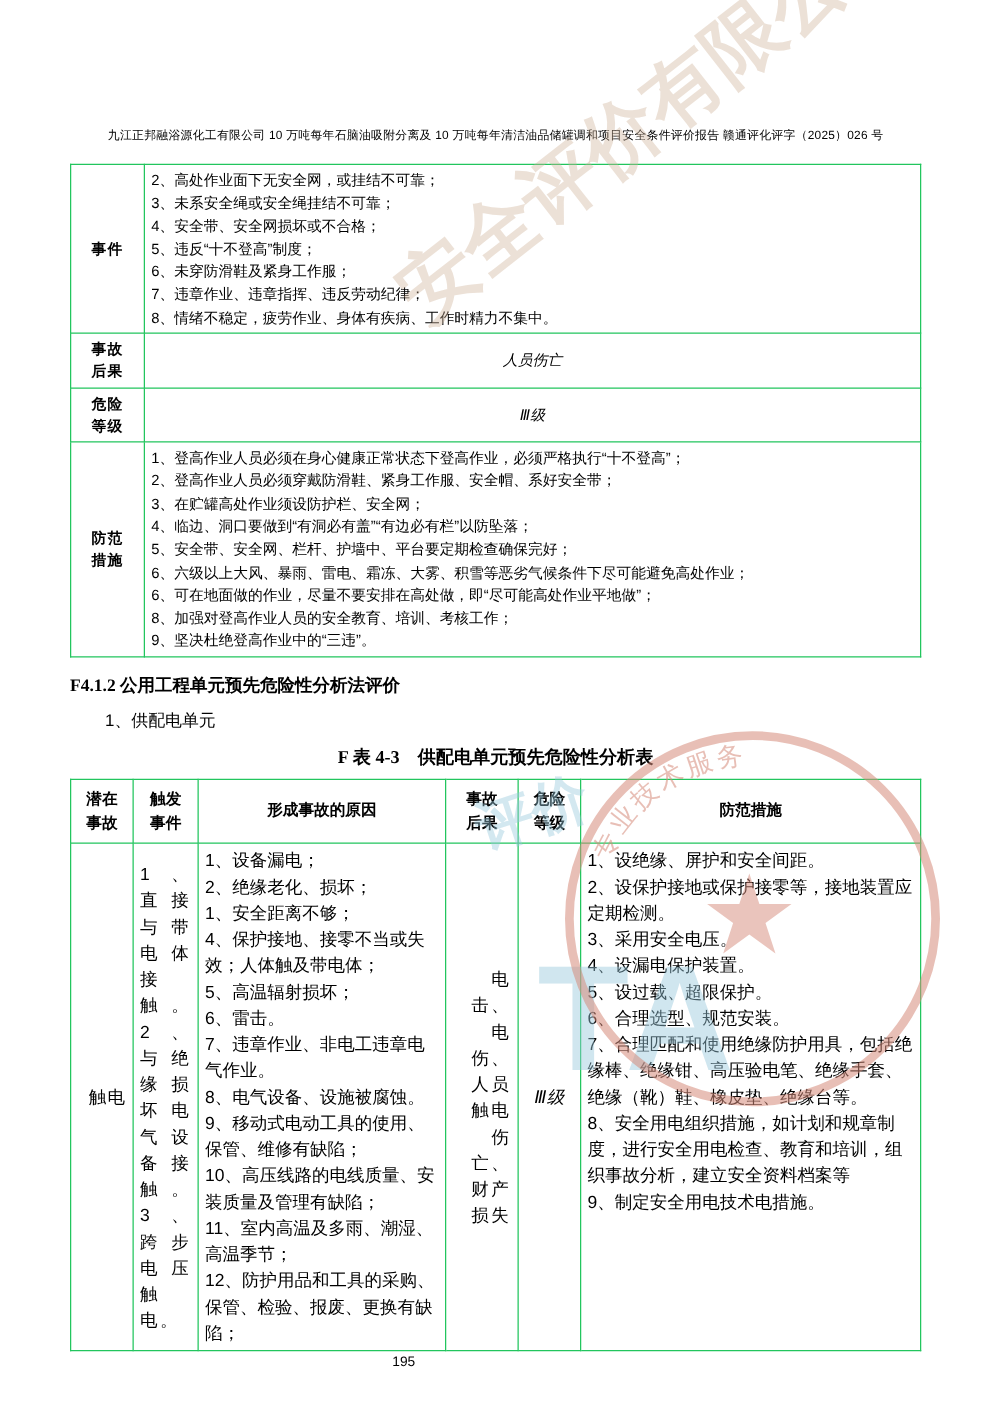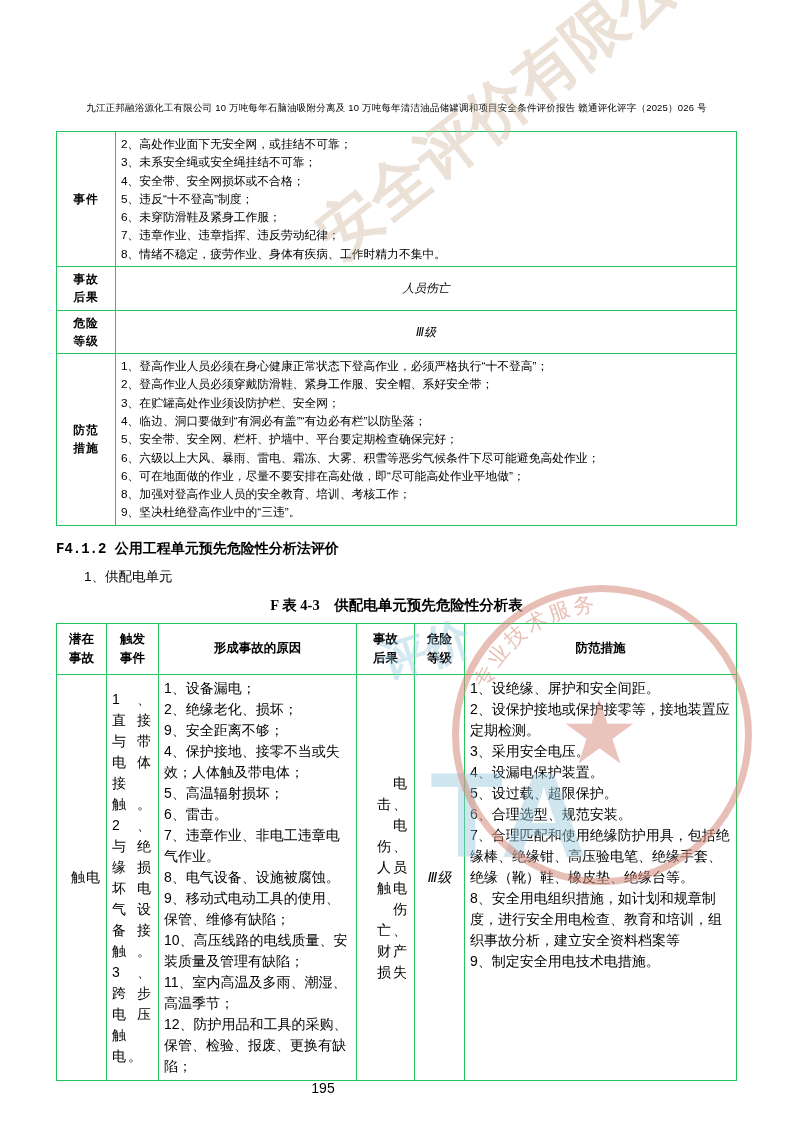--- a/index.html
+++ b/index.html
@@ -131,21 +131,21 @@
   .listcell {
     text-align: left;
   }
   .listcell div { white-space: nowrap; }
   .center { text-align: center; font-style: italic; }
   
   h2.sec {
     font-size: 14px;
     font-weight: bold;
     margin: 14px 0 10px 0;
-    font-family: Liberation Mono, monospace;
+    font-family: Liberation Serif, serif;
   }
   p.para {
     font-size: 13.5px;
     margin: 8px 0 8px 28px;
     font-family: "Liberation Sans", "DejaVu Sans", sans-serif;
   }
   p.para2 {
     font-size: 13.5px;
     margin: 8px 0 12px 28px;
     font-family: "Liberation Sans", "DejaVu Sans", sans-serif;
@@ -172,21 +172,21 @@
   .narrow {
     text-align: right;
     letter-spacing: 1px;
   }
   .pagenum {
     position: absolute;
     bottom: 26px;
     left: 0;
     width: 646px;
     text-align: center;
-    font-size: 14px;
+    font-size: 11px;
     font-family: "Liberation Sans", "DejaVu Sans", sans-serif;
   }
   .nb { white-space: normal; }
 </style>
 </head>
 <body>
 
 <div class="page">
 
   <div class="watermark">
@@ -292,21 +292,21 @@
       <th>
         <div>防范措施</div>
       </th>
     </tr>
     <tr>
       <td class="vc narrow">触电</td>
       <td class="vc narrow nb" style="letter-spacing:2px;text-align:justify;">1、直接与带电体接触。2、与绝缘损坏电气设备接触。3、跨步电压触电。</td>
       <td>
         <div class="nb">1、设备漏电；</div>
         <div class="nb">2、绝缘老化、损坏；</div>
-        <div class="nb">9、安全距离不够；</div>
+        <div class="nb">1、安全距离不够；</div>
         <div class="nb">4、保护接地、接零不当或失效；人体触及带电体；</div>
         <div class="nb">5、高温辐射损坏；</div>
         <div class="nb">6、雷击。</div>
         <div class="nb">7、违章作业、非电工违章电气作业。</div>
         <div class="nb">8、电气设备、设施被腐蚀。</div>
         <div class="nb">9、移动式电动工具的使用、保管、维修有缺陷；</div>
         <div class="nb">10、高压线路的电线质量、安装质量及管理有缺陷；</div>
         <div class="nb">11、室内高温及多雨、潮湿、高温季节；</div>
         <div class="nb">12、防护用品和工具的采购、保管、检验、报废、更换有缺陷；</div>
       </td>

